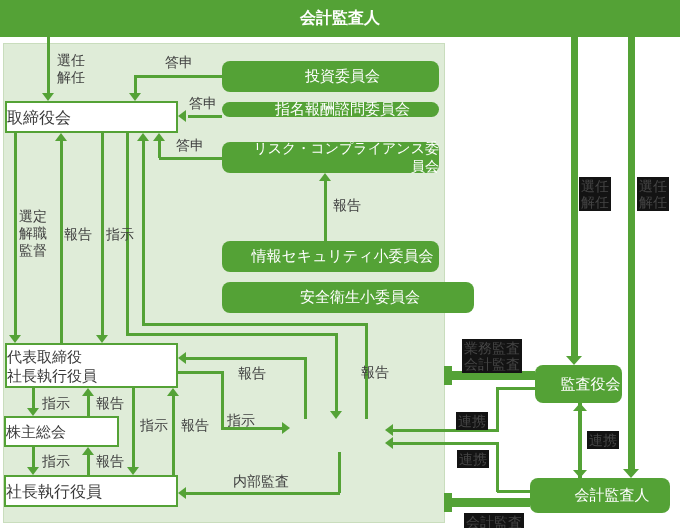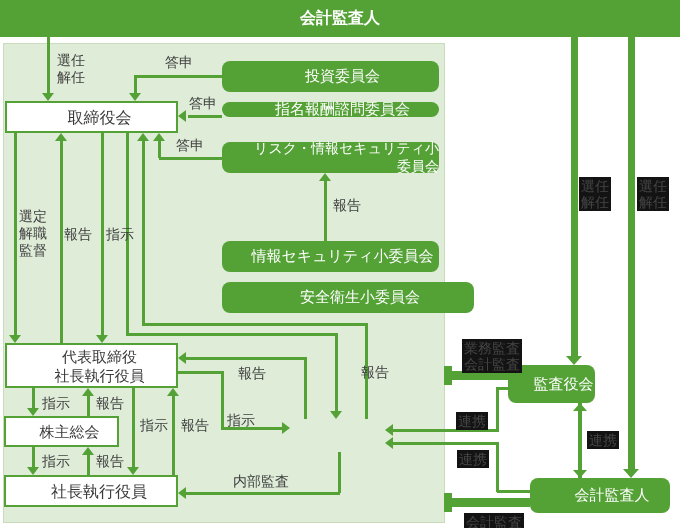--- a/index.html
+++ b/index.html
@@ -13,22 +13,22 @@
   }
   html,body{margin:0;padding:0;background:#fff;}
   body{font-family:"Liberation Sans","DejaVu Sans",sans-serif;}
   #stage{position:relative;width:680px;height:528px;background:#fff;overflow:hidden;}
   .bar{position:absolute;left:0;top:0;width:680px;height:37px;background:var(--g);
        color:#fff;font-size:16px;font-weight:bold;display:flex;align-items:center;justify-content:center;}
   .panel{position:absolute;left:3px;top:43px;width:442px;height:480px;background:var(--panel);
          border:1px solid var(--panel-br);box-sizing:border-box;}
   .ln{position:absolute;background:var(--g);}
   .wbox{position:absolute;background:#fff;border:2px solid var(--g);box-sizing:border-box;
-        color:var(--txt);display:flex;flex-direction:column;align-items:center;justify-content:center;
-        font-size:16px;line-height:19px;text-align:center;padding-left:16px;}
+        color:var(--txt);display:flex;flex-direction:column;align-items:flex-start;justify-content:center;
+        font-size:16px;line-height:19px;text-align:center;}
   .gbox{position:absolute;background:var(--g);border-radius:8px;box-sizing:border-box;color:#fff;
         display:flex;align-items:center;justify-content:center;font-size:15px;text-align:right;padding-left:24px;}
   .lbl{position:absolute;color:var(--lbl);font-size:14px;line-height:17px;white-space:nowrap;}
   .dlbl{position:absolute;background:var(--dbg);color:var(--dtx);font-size:14px;line-height:16px;
         padding:1px 2px;white-space:nowrap;}
   .ah{position:absolute;width:0;height:0;border-style:solid;}
   .ah.d{border-width:8px 6px 0 6px;border-color:var(--g) transparent transparent transparent;}
   .ah.u{border-width:0 6px 8px 6px;border-color:transparent transparent var(--g) transparent;}
   .ah.l{border-width:6px 8px 6px 0;border-color:transparent var(--g) transparent transparent;}
   .ah.r{border-width:6px 0 6px 8px;border-color:transparent transparent transparent var(--g);}
@@ -140,39 +140,39 @@
   <div class="wbox" style="left:5px;top:101px;width:173px;height:32px;">
     <span>取締役会</span>
   </div>
   <div class="gbox" style="left:222px;top:61px;width:217px;height:31px;">
     <span>投資委員会</span>
   </div>
   <div class="gbox" style="left:222px;top:102px;width:217px;height:15px;">
     <span>指名報酬諮問委員会</span>
   </div>
   <div class="gbox" style="left:222px;top:142px;width:217px;height:31px;font-size:14px;">
-    <span>リスク・情報セキュリティ小委員会</span>
+    <span>リスク・コンプライアンス委員会</span>
   </div>
   <div class="gbox" style="left:222px;top:241px;width:217px;height:31px;">
     <span>情報セキュリティ小委員会</span>
   </div>
   <div class="gbox" style="left:222px;top:282px;width:252px;height:31px;">
     <span>安全衛生小委員会</span>
   </div>
   <div class="wbox" style="left:5px;top:343px;width:173px;height:45px;font-size:15px;">
     <span>代表取締役</span>
     <span>社長執行役員</span>
   </div>
   <div class="wbox" style="left:4px;top:416px;width:115px;height:31px;font-size:15px;">
     <span>株主総会</span>
   </div>
   <div class="wbox" style="left:4px;top:475px;width:174px;height:32px;">
     <span>社長執行役員</span>
   </div>
-  <div class="gbox" style="left:508px;top:365px;width:87px;height:38px;">
+  <div class="gbox" style="left:535px;top:365px;width:87px;height:38px;">
     <span>監査役会</span>
   </div>
   <div class="gbox" style="left:530px;top:478px;width:140px;height:35px;">
     <span>会計監査人</span>
   </div>
 
   <div class="lbl" style="left:57px;top:52px;">
     <div>選任</div>
     <div>解任</div>
   </div>

